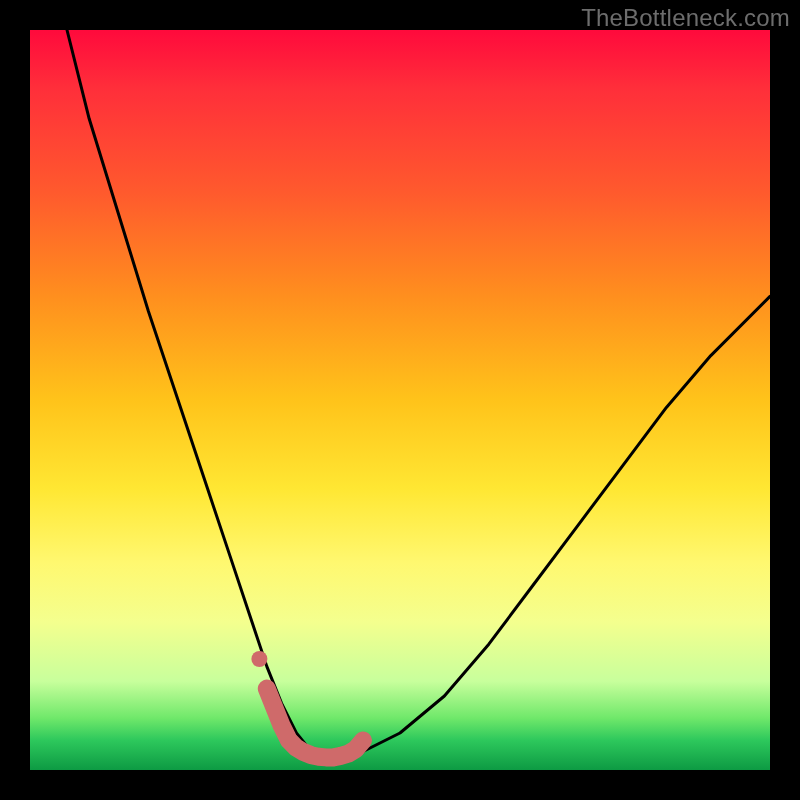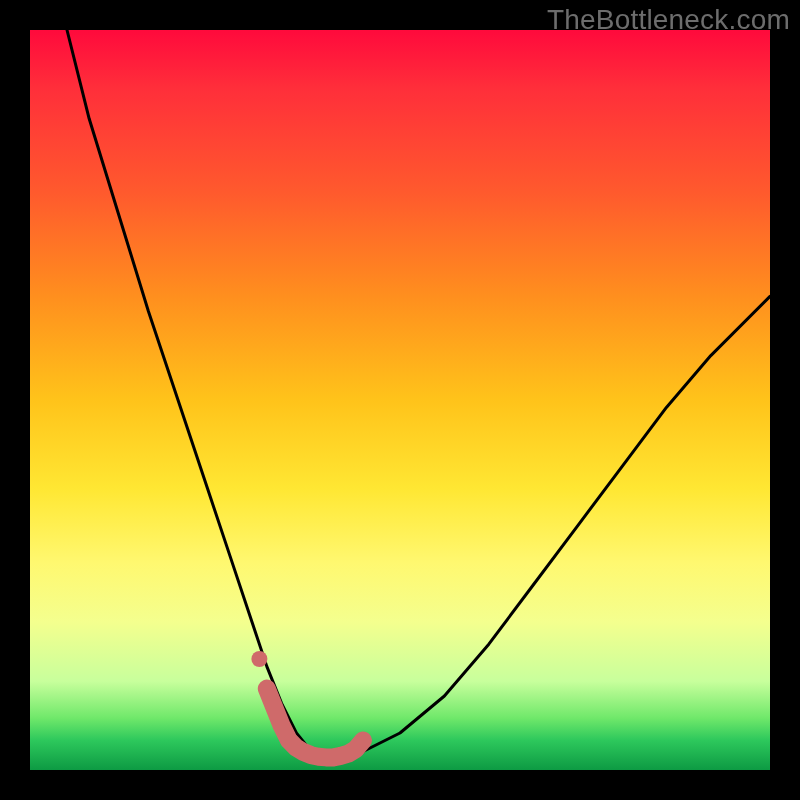--- a/index.html
+++ b/index.html
@@ -40,21 +40,21 @@
       #6fe86a 93%,
       #2dc85c 96%,
       #0d9a43 100%
     );
   }
   .watermark {
     position: absolute;
     top: 4px;
     right: 10px;
     color: #6d6d6d;
-    font-size: 28px;
+    font-size: 24px;
     font-weight: 500;
     letter-spacing: 0.2px;
   }
   svg.curve {
     position: absolute;
     left: 0;
     top: 0;
     width: 740px;
     height: 740px;
     overflow: visible;

